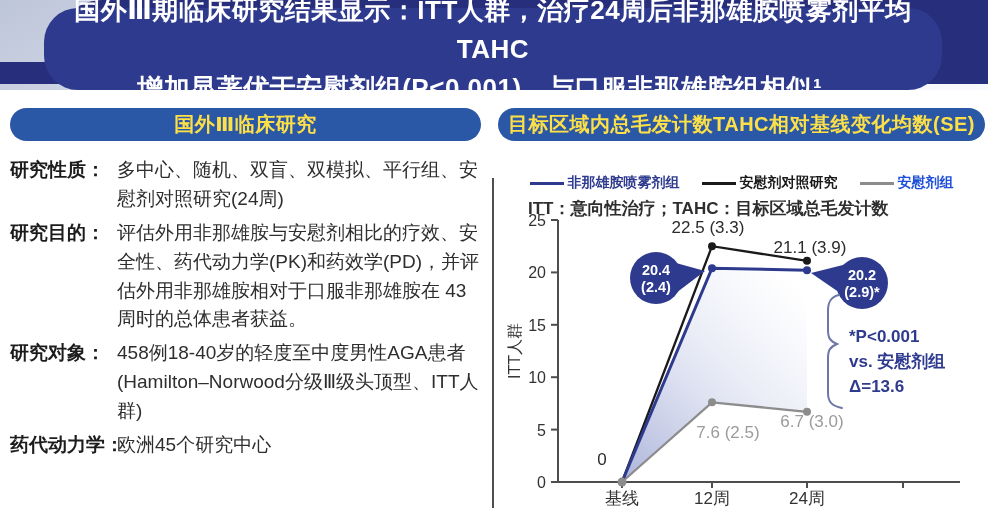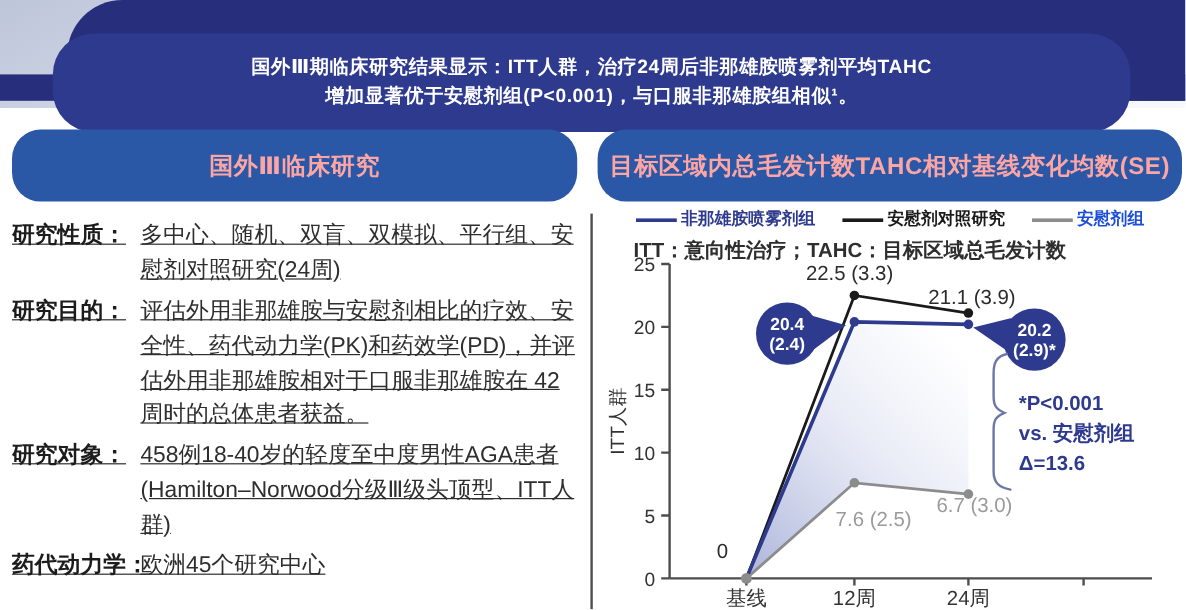--- a/index.html
+++ b/index.html
@@ -8,32 +8,32 @@
 
   
   .header{position:absolute;top:0;left:0;width:988px;height:90px;
           background:linear-gradient(150deg,#bdc5d9 0%,#d6dbe9 30%,#f1f3f9 65%,#f8f9fc 100%);}
   .header-dark{position:absolute;top:0;left:56px;right:0;height:84px;
                background:var(--banner-backing,#272f7c);border-radius:46px 0 0 0;}
   .header-band{position:absolute;top:62px;left:0;width:100%;height:22px;
                background:var(--banner-backing,#272f7c);}
   .banner{position:absolute;top:8px;left:44px;right:46px;height:82px;border-radius:34px;
           background:var(--banner-bg,#2e3a8e);color:#fff;display:flex;align-items:center;
-          justify-content:center;text-align:center;font-size:16px;font-weight:bold;
-          line-height:1.5;letter-spacing:.5px;margin-top:20px;}
+          justify-content:center;text-align:center;font-size:26px;font-weight:bold;
+          line-height:1.5;letter-spacing:.5px;}
 
   
   .left-panel{position:absolute;left:10px;top:108px;width:471px;}
   .right-panel{position:absolute;left:498px;top:108px;width:487px;height:400px;}
-  .panel-header{height:60px;border-radius:24px;background:var(--panel-header-bg,#2a57a6);
-                color:#fca5a5;font-size:20px;font-weight:bold;display:flex;align-items:center;
+  .panel-header{height:33px;border-radius:24px;background:var(--panel-header-bg,#2a57a6);
+                color:#fde047;font-size:20px;font-weight:bold;display:flex;align-items:center;
                 justify-content:center;letter-spacing:.5px;}
   .left-content{margin-top:15px;}
   .info-row{display:grid;grid-template-columns:107px 1fr;margin-bottom:5px;
-            font-size:19px;line-height:1.52;color:#2e2e2e;text-decoration:underline;}
+            font-size:19px;line-height:1.52;color:#2e2e2e;}
   .info-label{font-weight:bold;color:#1c1c1c;white-space:nowrap;}
   .divider{position:absolute;left:492px;top:178px;width:2px;height:330px;
            background:var(--divider,#4f4f4f);}
 
   
   .legend{position:absolute;top:66px;left:0;width:100%;display:flex;justify-content:center;
           align-items:center;gap:22px;font-size:14px;font-weight:600;}
   .legend-item{display:flex;align-items:center;gap:4px;}
   .lg-line{display:inline-block;width:34px;height:3px;}
   .chart-note{position:absolute;top:89px;left:30px;font-size:17px;font-weight:600;color:#2e2e2e;}
@@ -57,21 +57,21 @@
 
   <div class="left-panel">
     <div class="panel-header">国外Ⅲ临床研究</div>
     <div class="left-content">
       <div class="info-row">
         <span class="info-label">研究性质：</span>
         <span class="info-text">多中心、随机、双盲、双模拟、平行组、安慰剂对照研究(24周)</span>
       </div>
       <div class="info-row">
         <span class="info-label">研究目的：</span>
-        <span class="info-text">评估外用非那雄胺与安慰剂相比的疗效、安全性、药代动力学(PK)和药效学(PD)，并评估外用非那雄胺相对于口服非那雄胺在 42 周时的总体患者获益。</span>
+        <span class="info-text">评估外用非那雄胺与安慰剂相比的疗效、安全性、药代动力学(PK)和药效学(PD)，并评估外用非那雄胺相对于口服非那雄胺在 43 周时的总体患者获益。</span>
       </div>
       <div class="info-row">
         <span class="info-label">研究对象：</span>
         <span class="info-text">458例18-40岁的轻度至中度男性AGA患者(Hamilton–Norwood分级Ⅲ级头顶型、ITT人群)</span>
       </div>
       <div class="info-row">
         <span class="info-label">药代动力学：</span>
         <span class="info-text">欧洲45个研究中心</span>
       </div>
     </div>

